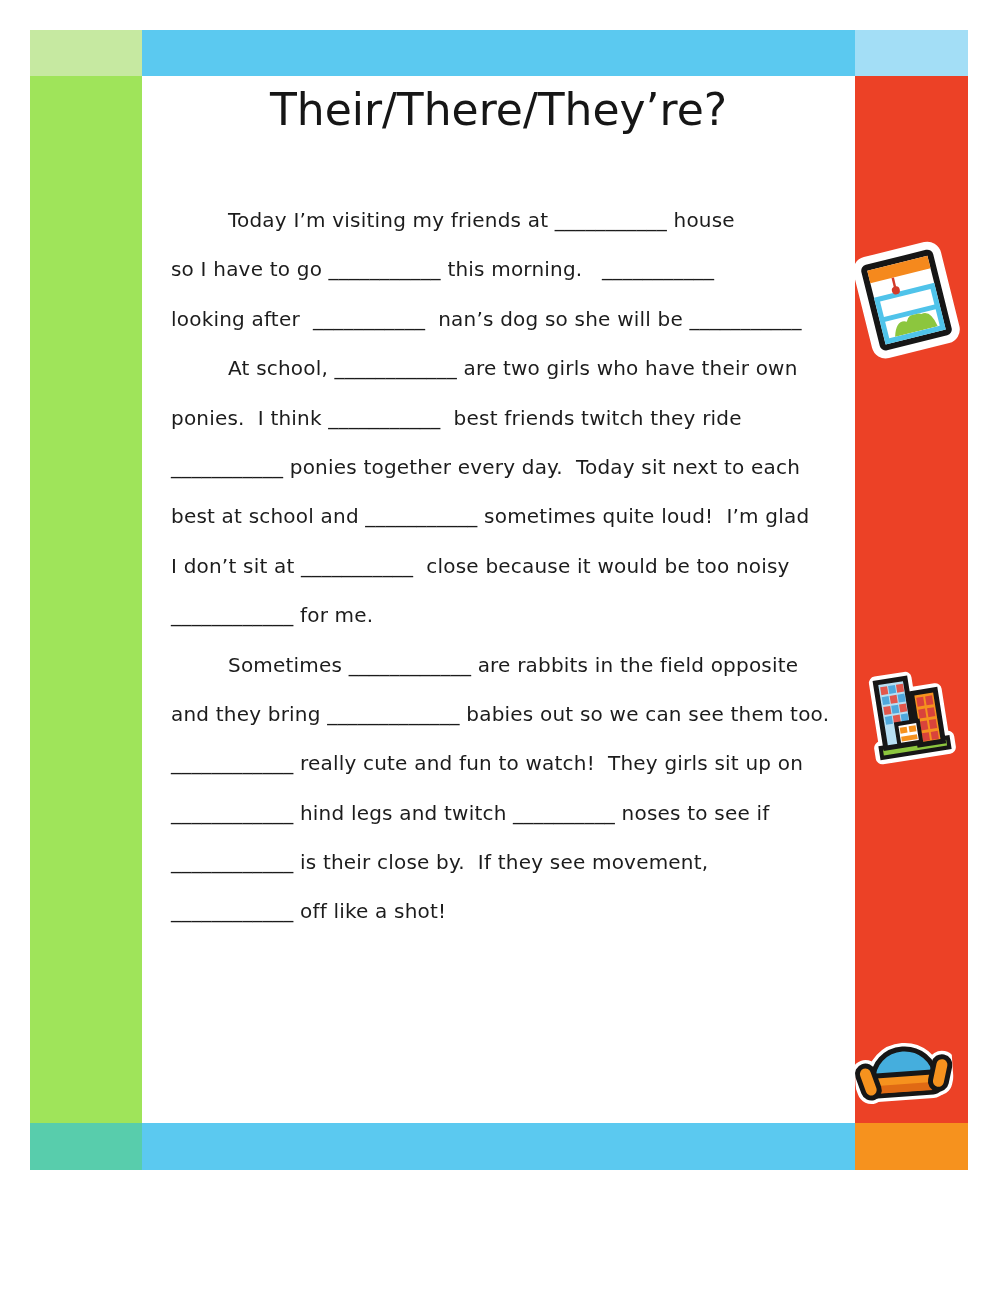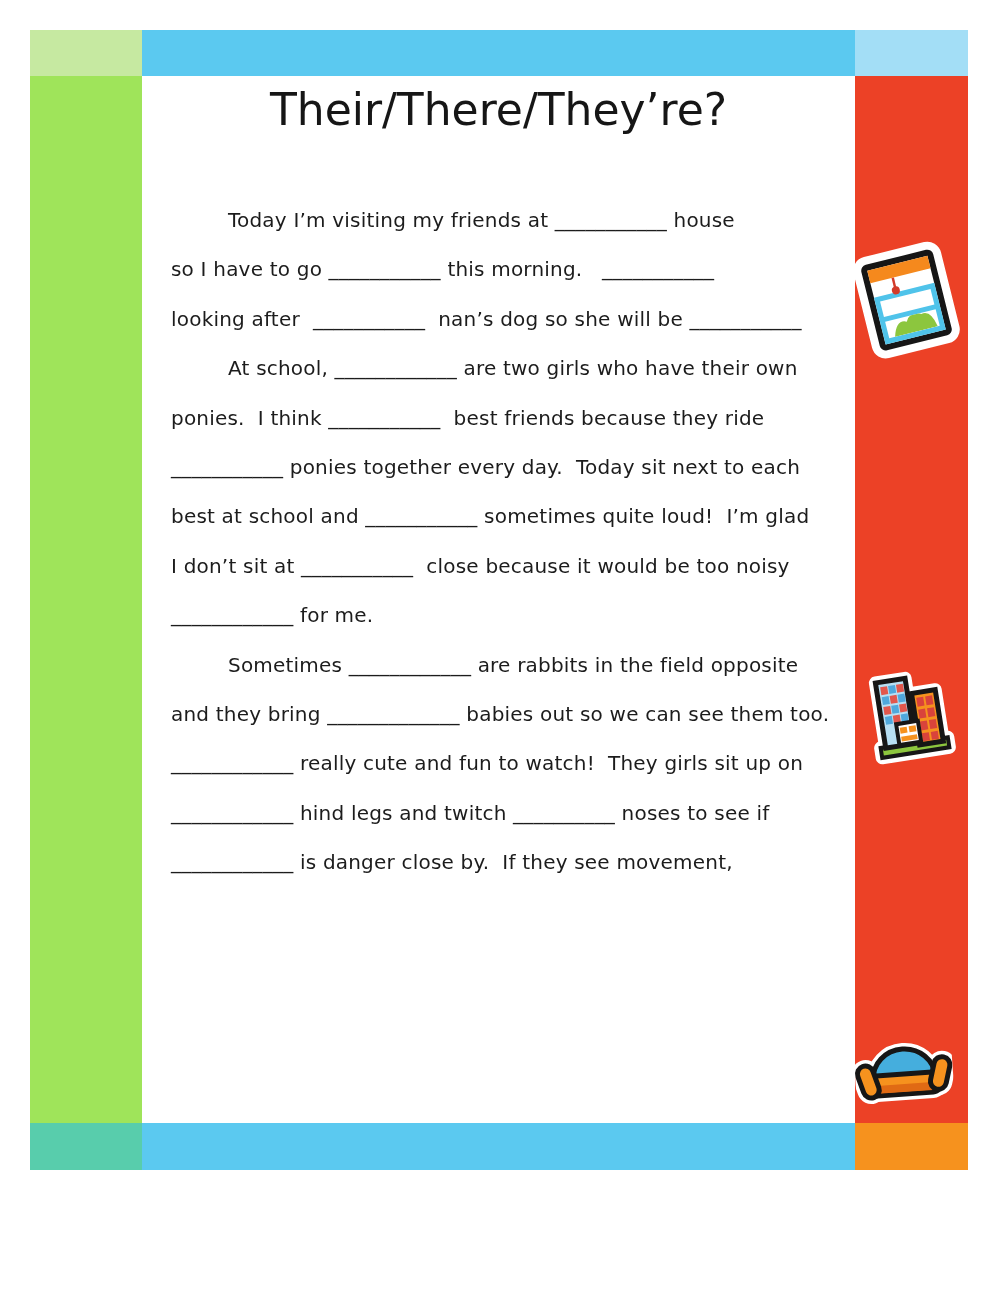--- a/index.html
+++ b/index.html
@@ -51,30 +51,31 @@
   <div class="corner corner-bl"></div>
   <div class="corner corner-br"></div>
 
   <div class="content">
     <h1 class="title">Their/There/They’re?</h1>
     <div class="text-block">
       <div class="line indent">Today I’m visiting my friends at ___________ house</div>
       <div class="line">so I have to go ___________ this morning.   ___________</div>
       <div class="line">looking after  ___________  nan’s dog so she will be ___________</div>
       <div class="line indent">At school, ____________ are two girls who have their own</div>
-      <div class="line">ponies.  I think ___________  best friends because they ride</div>
+      <div class="line">ponies.  I think ___________  best friends twitch they ride</div>
       <div class="line">___________ ponies together every day.  Today sit next to each</div>
       <div class="line">best at school and ___________ sometimes quite loud!  I’m glad</div>
       <div class="line">I don’t sit at ___________  close because it would be too noisy</div>
       <div class="line">____________ for me.</div>
       <div class="line indent">Sometimes ____________ are rabbits in the field opposite</div>
       <div class="line">and they bring _____________ babies out so we can see them too.</div>
       <div class="line">____________ really cute and fun to watch!  They girls sit up on</div>
       <div class="line">____________ hind legs and twitch __________ noses to see if</div>
-      <div class="line">____________ is danger close by.  If they see movement,</div>
+      <div class="line">____________ is their close by.  If they see movement,</div>
+      <div class="line">____________ off like a shot!</div>
     </div>
   </div>
 
   <div class="sticker sticker-window">
     <svg viewBox="0 0 92 106" width="92" height="106" aria-hidden="true">
       <rect x="5" y="5" width="82" height="96" rx="10" fill="#ffffff" stroke="#ffffff" stroke-width="8"></rect>
       <rect x="9" y="9" width="74" height="88" rx="6" fill="#161616"></rect>
       <rect x="15" y="15" width="62" height="76" fill="#ffffff"></rect>
       <rect x="15" y="15" width="62" height="13" fill="#f5891d"></rect>
       <rect x="15" y="43" width="62" height="48" fill="#4fc3ea"></rect>

